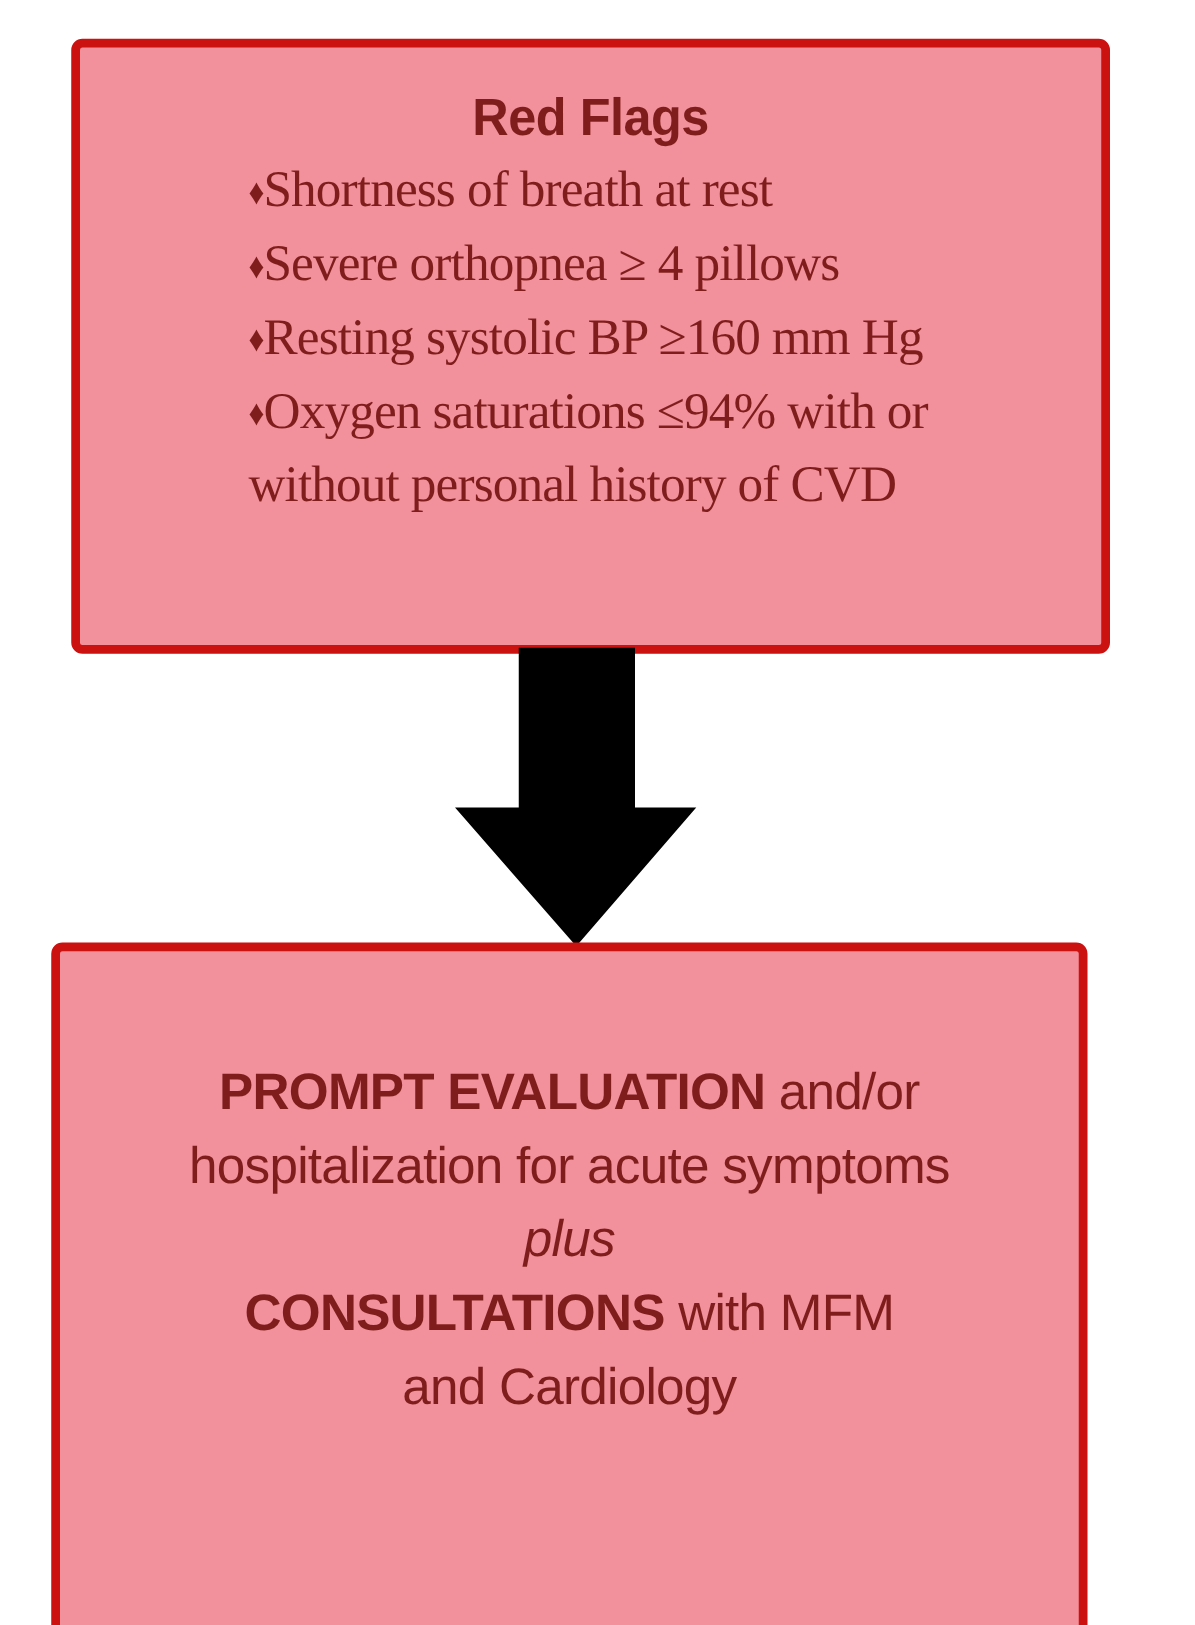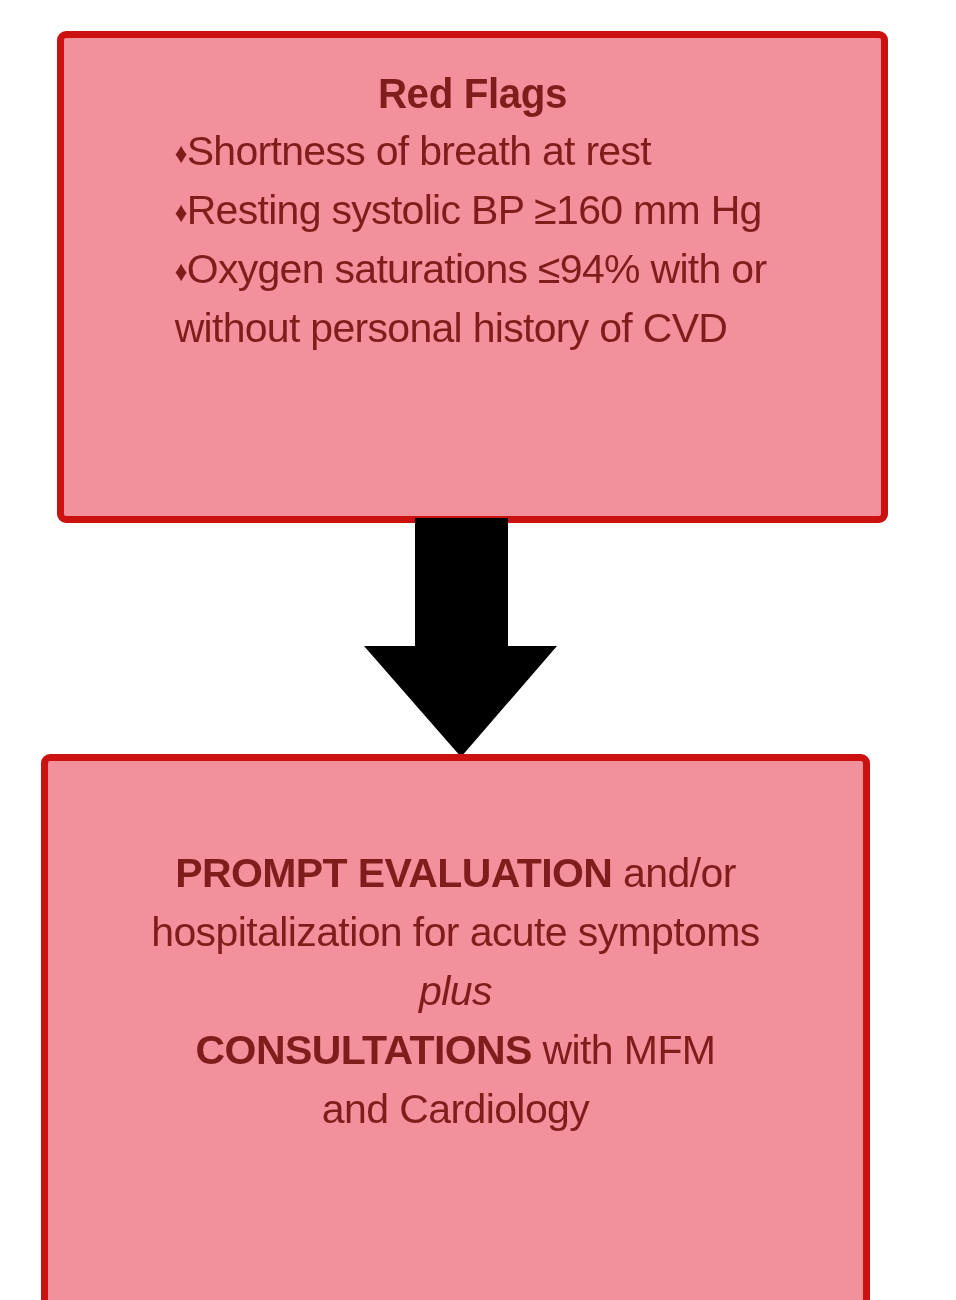--- a/index.html
+++ b/index.html
@@ -68,20 +68,21 @@
     transform: scaleX(0.96);
     transform-origin: center center;
   }
 
   .rf-list {
     list-style: none;
     margin: 6px 4px 0 0;
     padding: 0;
     display: inline-block;
     text-align: left;
+    font-family: Liberation Serif, serif;
   }
 
   .rf-item {
     font-size: 41px;
     line-height: 1.44;
     white-space: nowrap;
     letter-spacing: -0.7px;
     position: relative;
     padding-left: 0;
   }
@@ -131,20 +132,23 @@
     <div class="box-inner">
 
       <div class="rf-title">Red Flags</div>
 
       <ul class="rf-list">
 
         <li class="rf-item">
           <span class="bullet">♦</span><span>Shortness of breath at rest</span>
         </li>
 
+        <li class="rf-item">
+          <span class="bullet">♦</span><span>Severe orthopnea ≥ 4 pillows</span>
+        </li>
 
 
         <li class="rf-item">
           <span class="bullet">♦</span><span>Resting systolic BP ≥160 mm Hg</span>
         </li>
 
         <li class="rf-item">
           <span class="bullet">♦</span><span>Oxygen saturations ≤94% with or</span>
           <span class="rf-wrap2">without personal history of CVD</span>
         </li>

